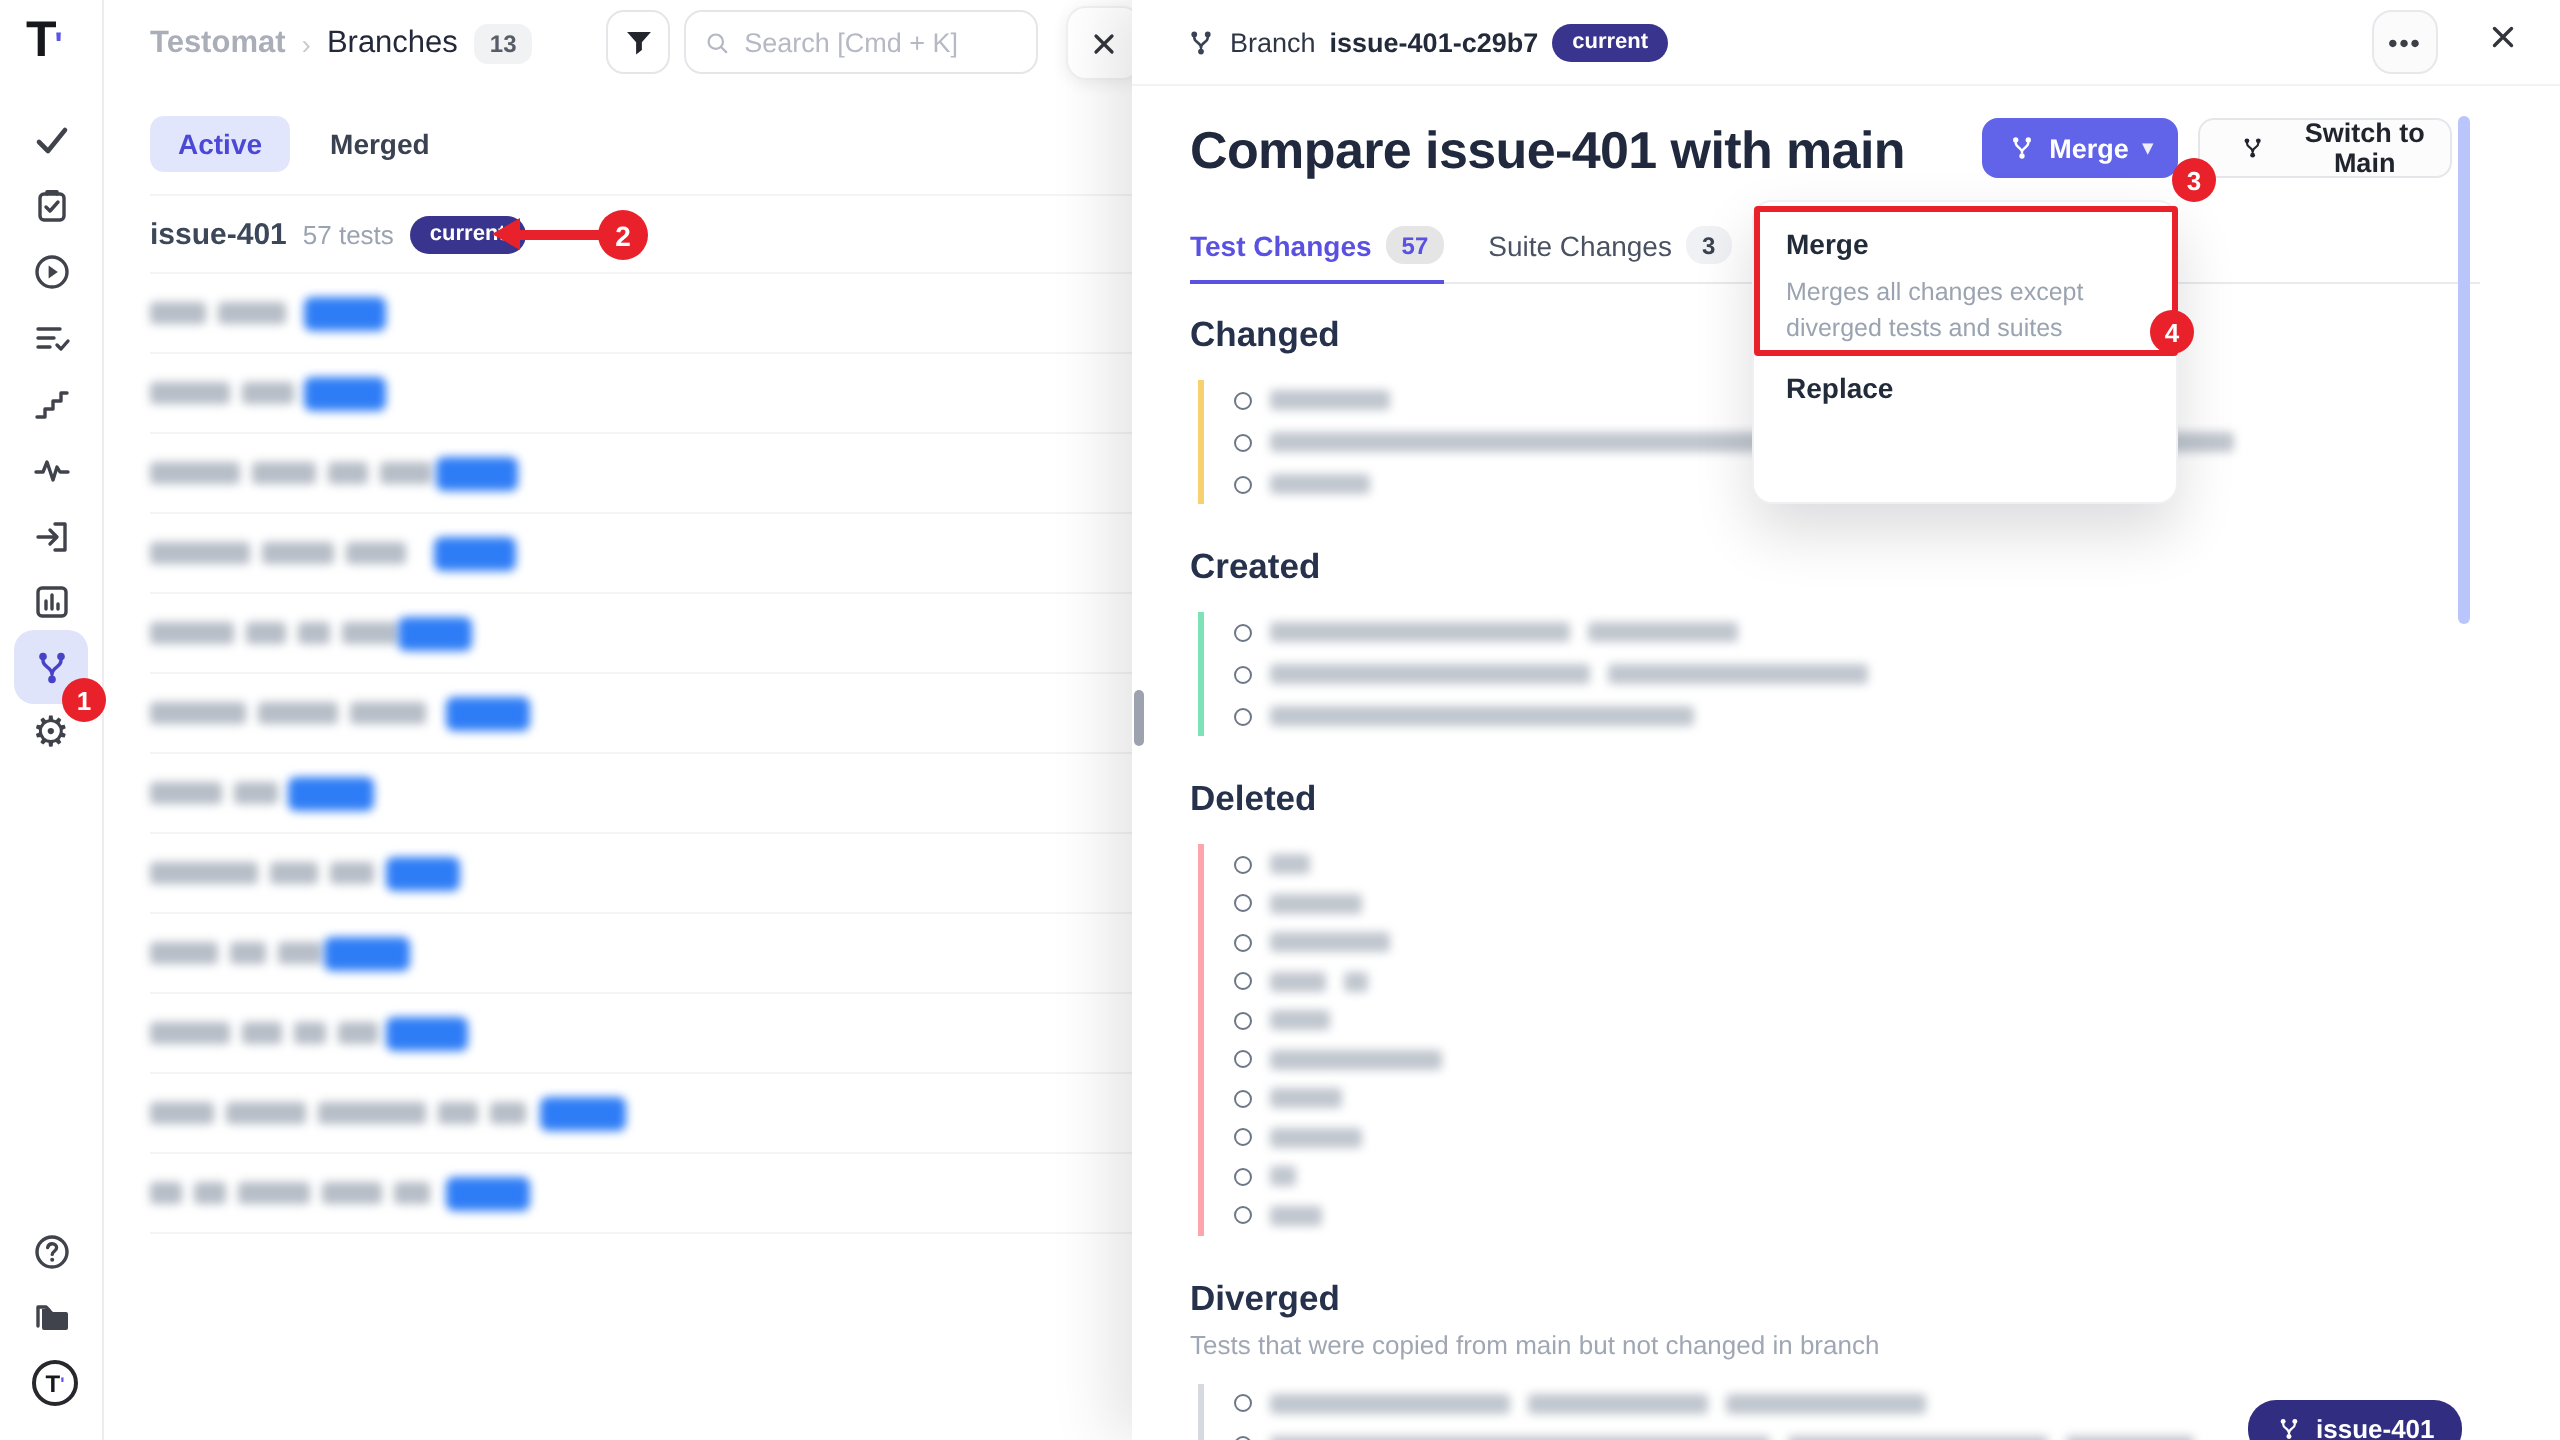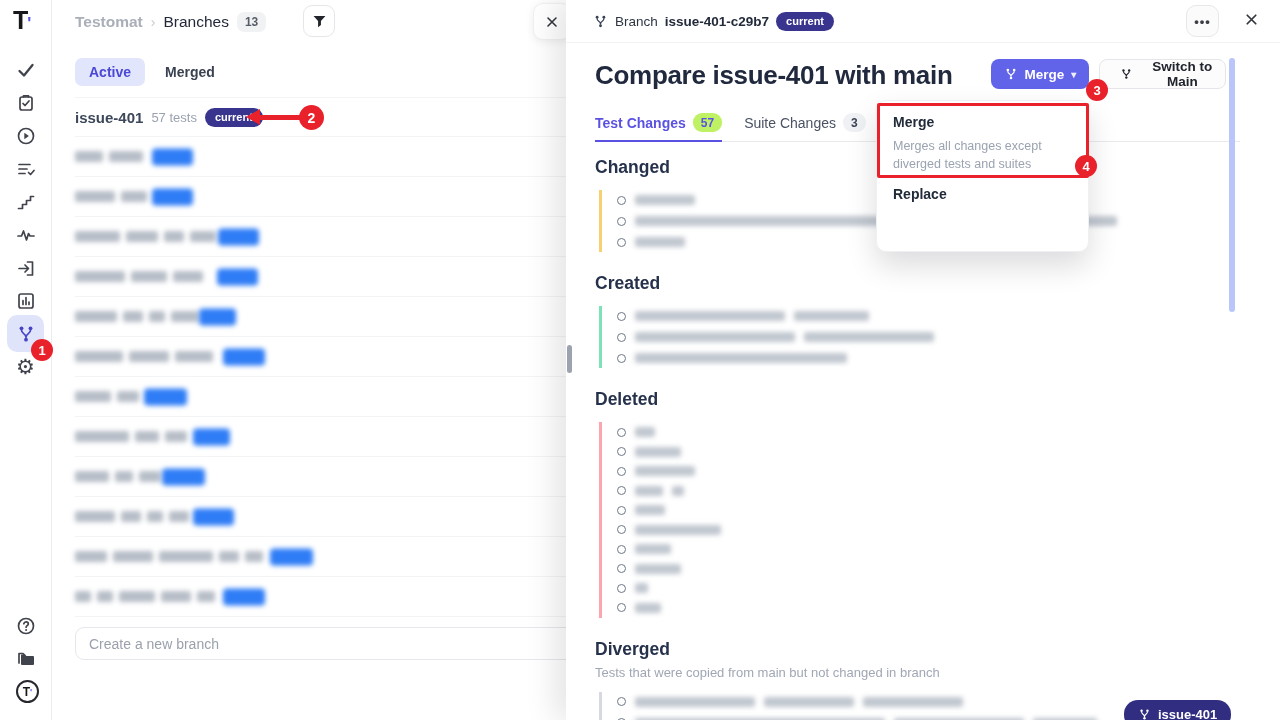--- a/index.html
+++ b/index.html
@@ -61,21 +61,21 @@
   .caret { font-size:10px; opacity:.9; }
   .switch-btn { position:absolute; left:533px; top:59px; width:127px; height:30px; background:#fcfcfd; border:1px solid #e5e6ea; border-radius:8px; color:#20242d; display:flex; align-items:center; justify-content:center; gap:7px; font-size:13.5px; font-weight:600;padding-left:20px; }
   .switch-btn svg { width:14px; height:14px; }
 
   .drawer-body { position:absolute; left:29px; top:113px; width:645px; }
   .dtabs { display:flex; align-items:flex-end; gap:22px; border-bottom:1px solid #e8eaee; height:29px; }
   .dtab { display:inline-flex; align-items:center; gap:7px; font-size:14px; color:#4a5262; padding-bottom:9px; position:relative; }
   .dtab.active { color:#5a51e3; font-weight:600; }
   .dtab.active::after { content:""; position:absolute; left:0; right:0; bottom:-1px; height:2px; background:#5a51e3; }
   .tab-pill { font-size:12px; font-weight:700; border-radius:9px; padding:2.5px 8px; }
-  .pill-indigo { background:#bef264; color:#5a51e3; }
+  .pill-indigo { background:#e5e5e5; color:#5a51e3; }
   .pill-gray { background:#eff1f4; color:#3b4352; }
 
   .sec-h { font-size:17.5px; font-weight:800; color:#26324b; margin-top:15px; }
   .sec-sub { font-size:13px; color:#a0a7b4; margin-top:5px; }
   .sec-list { border-left:3px solid #ddd; margin:12px 0 21px 4px; padding:4px 0 4px 15px; display:flex; flex-direction:column; gap:9px; }
   .sec-list.tight { gap:7.5px; }
   .sec-item { display:flex; align-items:center; gap:9px; height:12px; }
   .sec-item .dot { width:9px; height:9px; border:1.5px solid #6d7787; border-radius:50%; flex:none; }
   .rt2 { height:10px; opacity:.62; }
 
@@ -193,20 +193,27 @@
     <span class="crumb-cur">Branches</span>
     <span class="count-pill">13</span>
   </div>
 
   <button class="filter-btn">
     <svg viewBox="0 0 20 20" width="17" height="17" style="color:#23262d">
         <path class="fl" d="M3 3.5h14l-5.3 6v4.6l-3.4 2.6v-7.2z"></path>
       </svg>
   </button>
 
+  <div class="search-box">
+    <svg viewBox="0 0 20 20" width="15" height="15" style="color:#b3b8c2">
+        <circle class="st" cx="9" cy="9" r="5.5"></circle>
+        <path class="st" d="M13.2 13.2L17 17"></path>
+      </svg>
+    <input type="text" placeholder="Search [Cmd + K]" style="">
+  </div>
 
   <div class="seg-tabs">
     <span class="seg-active">Active</span>
     <span class="seg-other">Merged</span>
   </div>
 
   <div class="branch-row first">
     <span class="bname">issue-401</span>
     <span class="btests">57 tests</span>
     <span class="cur-pill">current</span>
@@ -284,21 +291,20 @@
       <div class="branch-row" style="top: 577px;">
         <span class="rtext" style="width: 16px;"></span>
         <span class="rtext" style="width: 16px;"></span>
         <span class="rtext" style="width: 36px;"></span>
         <span class="rtext" style="width: 30px;"></span>
         <span class="rtext" style="width: 18px;"></span>
         <span class="rbadge" style="left: 148px; width: 42px;"></span>
       </div>
     </div>
 
-  <input class="create-input" type="text" placeholder="Create a new branch" style="">
 </main>
 
 <button class="close-card">
   <svg viewBox="0 0 20 20" width="16" height="16">
       <path class="st" style="stroke-width:2" d="M5 5l10 10M15 5L5 15"></path>
     </svg>
 </button>
 
 <div class="anno-arrow">
   <span class="head"></span>

